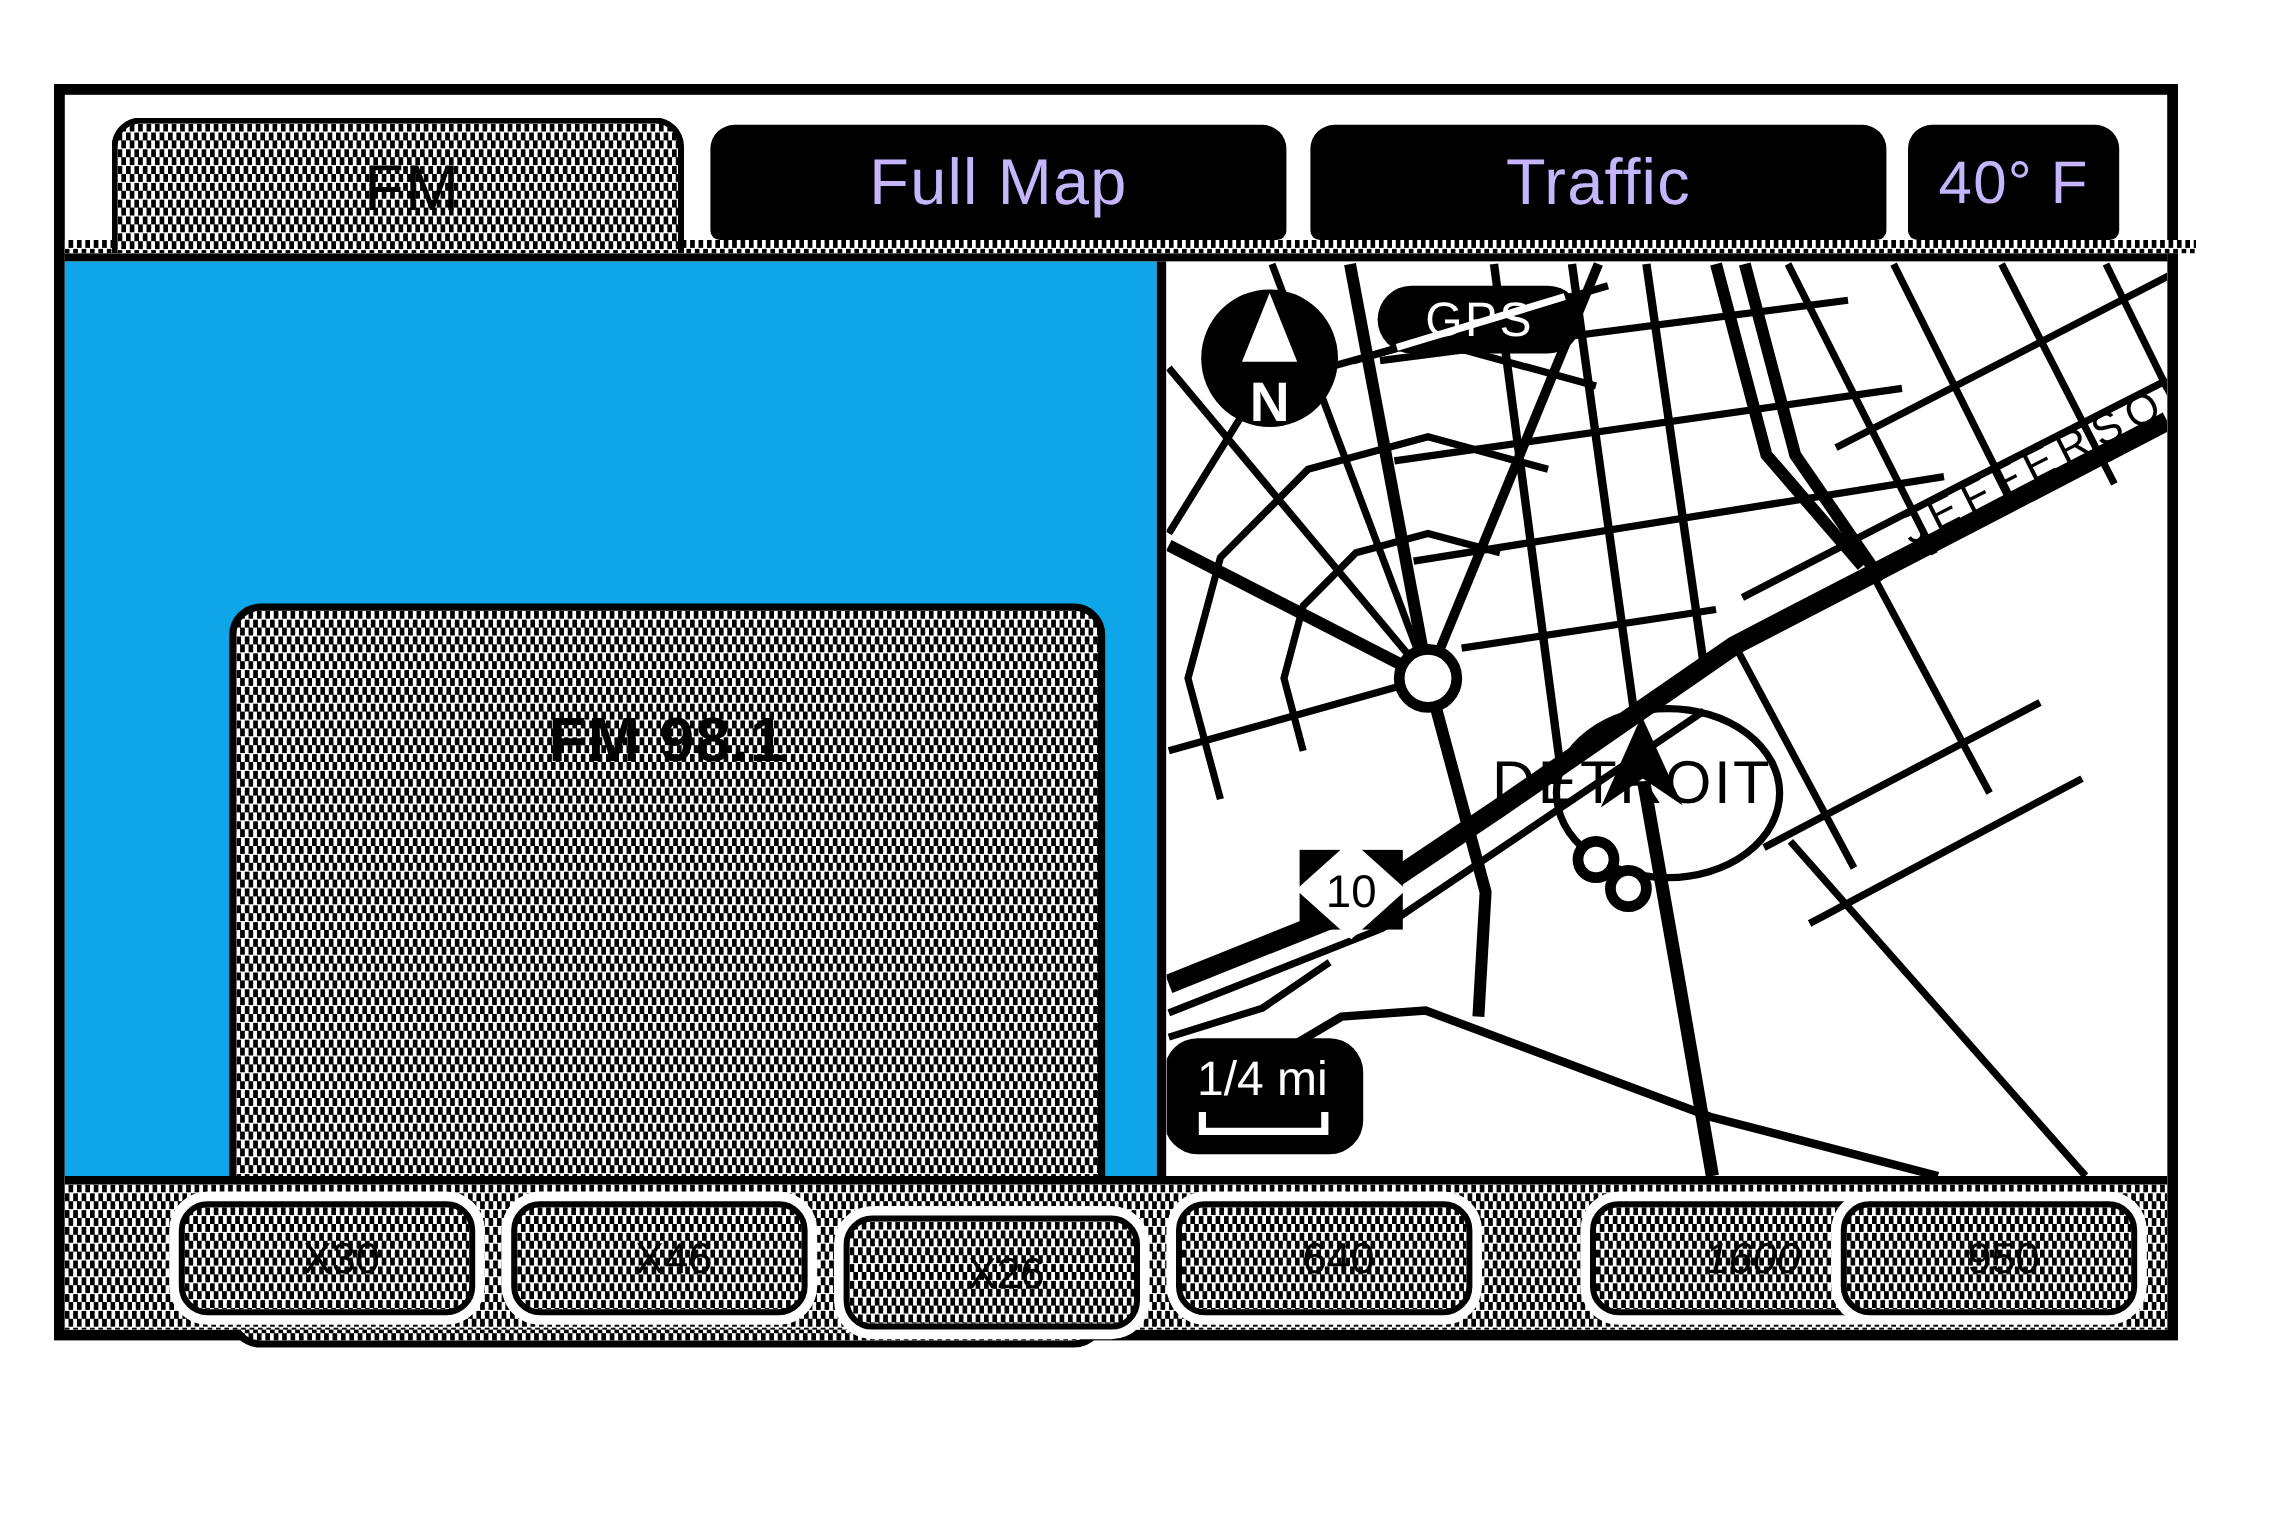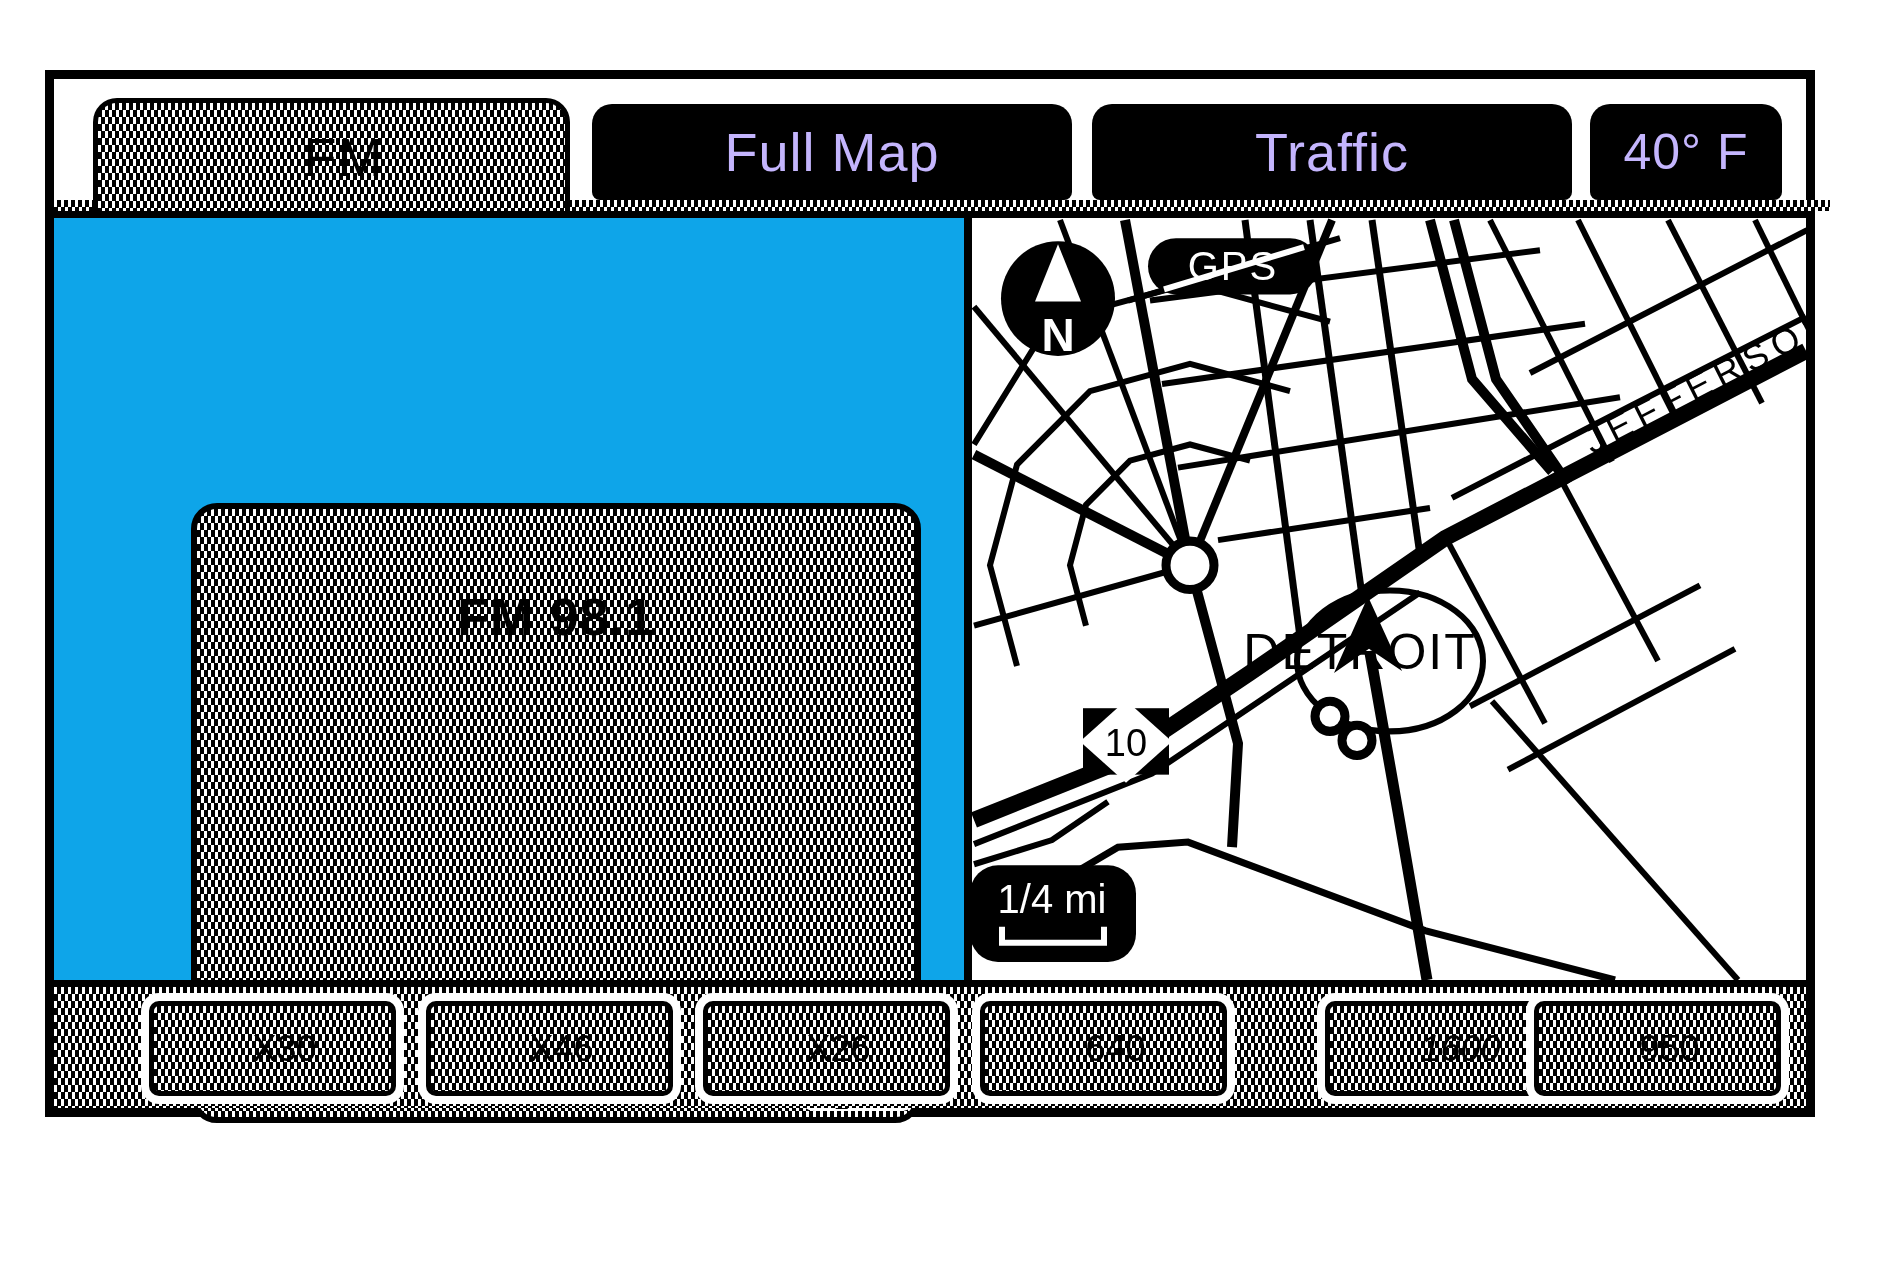--- a/index.html
+++ b/index.html
@@ -22,21 +22,21 @@
     position:absolute;display:flex;align-items:center;justify-content:center;
     box-sizing:border-box;font-size:54px;letter-spacing:1px;
   }
   .tab-active{
     left:93px;top:98px;width:477px;height:113px;
     border:5px solid #000;border-bottom:none;border-radius:24px 24px 0 0;z-index:3;
   }
   .tab-dark{background:#000;color:#c4b5fd;border-radius:20px 20px 8px 8px;z-index:2;}
   .tab-fullmap{left:592px;top:104px;width:480px;height:96px;}
   .tab-traffic{left:1092px;top:104px;width:480px;height:96px;}
-  .tab-temp{left:1590px;top:104px;width:192px;height:96px;font-size:50px;}
+  .tab-temp{left:1590px;top:104px;width:176px;height:96px;font-size:50px;}
   .tab-strip{position:absolute;left:54px;top:200px;width:1752px;height:11px;z-index:1;}
   .content-topline{position:absolute;left:54px;top:211px;width:1752px;height:7px;background:#000;}
   
   .fm-panel{position:absolute;left:54px;top:218px;width:910px;height:762px;background:#0ea5e9;}
   .divider{position:absolute;left:964px;top:218px;width:8px;height:762px;background:#000;}
   .map-panel{position:absolute;left:972px;top:218px;width:834px;height:762px;background:#fff;overflow:hidden;}
   .map-panel svg{display:block;width:100%;height:100%;}
   svg text{font-family:"Liberation Sans",sans-serif;}
   
   .fm-box{
@@ -53,24 +53,24 @@
     display:flex;align-items:center;justify-content:center;
     font-size:26px;font-weight:bold;letter-spacing:1px;
   }
   
   .preset-bar{
     position:absolute;left:54px;top:980px;width:1752px;height:128px;box-sizing:border-box;
     border-top:7px solid #000;
   }
   .preset{
     position:absolute;top:14px;height:95px;width:247px;box-sizing:border-box;
-    border:5px solid #000;border-radius:10px;box-shadow:0 0 0 8px #fff;
+    border:5px solid #000;border-radius:24px;box-shadow:0 0 0 8px #fff;
     display:flex;align-items:center;justify-content:center;font-size:36px;
   }
-  .p0{left:95px;} .p1{left:372px;} .p2{left:649px;}
+  .p0{left:95px;} .p1{left:372px;} .p2{left:649px;margin-top:12px;}
   .p3{left:926px;} .p4{left:1271px;font-style:italic;} .p5{left:1480px;}
 </style>
 </head>
 <body>
 
 <div class="screen">
   <div class="frame"></div>
 
   <div class="tab tab-active stipple">
     <span>FM</span>

